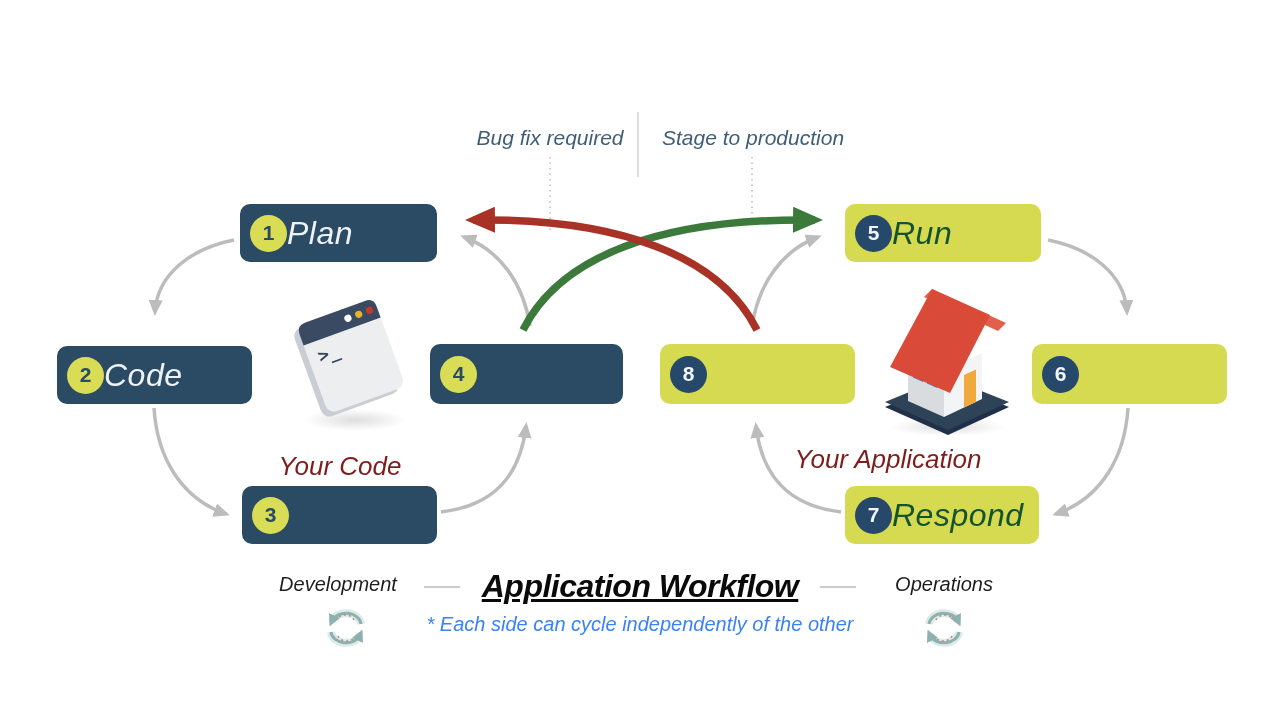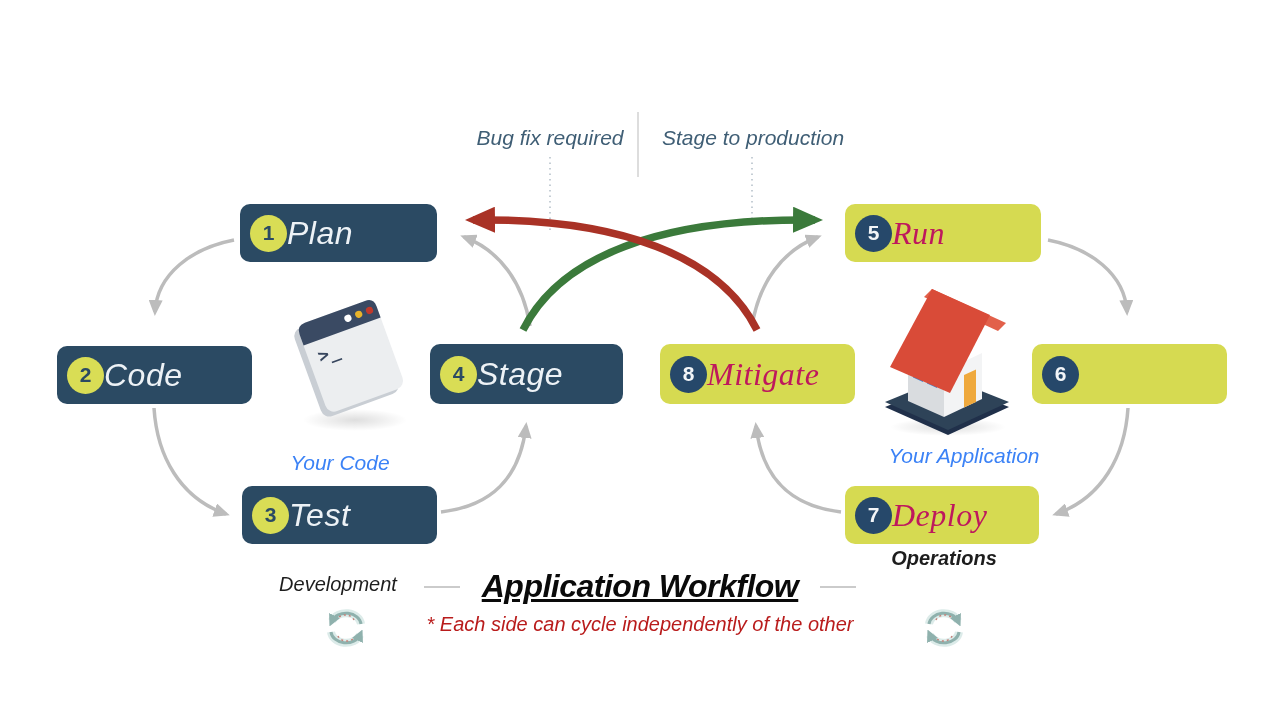--- a/index.html
+++ b/index.html
@@ -15,34 +15,34 @@
   .stage-box.ops { background:#d6da51; }
   .badge {
     width:37px; height:37px; border-radius:50%; flex:0 0 auto;
     display:flex; align-items:center; justify-content:center;
     font-size:21px; font-style:normal; font-weight:600;
   }
   .dev .badge { background:#d9dd55; color:#2b4a63; }
   .ops .badge { background:#26486a; color:#f2f5f8; }
   .stage-label { flex:1; text-align:left; font-size:32px; letter-spacing:.5px; }
   .dev .stage-label { color:#edf2f6; }
-  .ops .stage-label { color:#be185d;font-family:Liberation Serif, serif; }
+  .ops .stage-label { color:#14532d; }
 
   .anno { position:absolute; transform:translateX(-50%); white-space:nowrap;
           color:#3f5e75; font-size:21px; }
   .artifact { position:absolute; transform:translateX(-50%); white-space:nowrap;
-          color:#3b82f6; font-size:21px; }
+          color:#7f1d1d; font-size:26px; }
 
   .dev-ops-label { position:absolute; transform:translateX(-50%); white-space:nowrap;
           color:#1d1d1d; font-size:20px; }
   .workflow-title { position:absolute; transform:translateX(-50%); white-space:nowrap;
           color:#0a0a0a; font-size:32px; font-weight:bold; letter-spacing:-.5px; }
   .title-dash { position:absolute; width:36px; height:2px; background:#cbcbcb; }
   .cycle-note { position:absolute; transform:translateX(-50%); white-space:nowrap;
-          color:#b91c1c; font-size:20px; }
+          color:#3b82f6; font-size:20px; }
 
   .overlay { position:absolute; left:0; top:0; z-index:5; pointer-events:none; }
   .icon-svg { position:absolute; }
 </style>
 </head>
 <body>
 
 <div class="canvas">
 
   <div class="anno" style="left:550px; top:110px;">Bug fix required</div>
@@ -51,45 +51,42 @@
   <div class="stage-box dev" style="left:240px; top:188px; width:197px; height:58px;">
     <span class="badge">1</span>
     <span class="stage-label">Plan</span>
   </div>
   <div class="stage-box dev" style="left:57px; top:330px; width:195px; height:58px;">
     <span class="badge">2</span>
     <span class="stage-label">Code</span>
   </div>
   <div class="stage-box dev" style="left:242px; top:470px; width:195px; height:58px;">
     <span class="badge">3</span>
-    <span class="stage-label">Test</span>
   </div>
   <div class="stage-box dev" style="left:430px; top:328px; width:193px; height:60px;">
     <span class="badge">4</span>
-    <span class="stage-label">Stage</span>
   </div>
 
   <div class="stage-box ops" style="left:845px; top:188px; width:196px; height:58px;">
     <span class="badge">5</span>
     <span class="stage-label">Run</span>
   </div>
   <div class="stage-box ops" style="left:1032px; top:328px; width:195px; height:60px;">
     <span class="badge">6</span>
   </div>
   <div class="stage-box ops" style="left:845px; top:470px; width:194px; height:58px;">
     <span class="badge">7</span>
-    <span class="stage-label">Deploy</span>
+    <span class="stage-label">Respond</span>
   </div>
   <div class="stage-box ops" style="left:660px; top:328px; width:195px; height:60px;">
     <span class="badge">8</span>
-    <span class="stage-label">Mitigate</span>
   </div>
 
   <div class="artifact" style="left:340px; top:435px;">Your Code</div>
-  <div class="artifact" style="left:964px; top:428px;">Your Application</div>
+  <div class="artifact" style="left:888px; top:428px;">Your Application</div>
 
   <svg class="icon-svg" style="left:283px; top:270px;" width="140" height="150" viewBox="0 0 140 150">
     <defs>
       <radialGradient id="shA" cx="50%" cy="50%" r="50%">
         <stop offset="0%" stop-color="#000" stop-opacity="0.13"></stop>
         <stop offset="100%" stop-color="#000" stop-opacity="0"></stop>
       </radialGradient>
     </defs>
     <ellipse cx="72" cy="134" rx="52" ry="11" fill="url(#shA)"></ellipse>
     <g transform="translate(68,70) rotate(-20)">
@@ -155,21 +152,21 @@
 
     <path d="M 523 314 C 560 240 660 202 815 204" fill="none" stroke="#3b7a3b" stroke-width="7.5" marker-end="url(#greenHead)"></path>
 
     <path d="M 757 314 C 720 240 620 202 473 204" fill="none" stroke="#a93226" stroke-width="7.5" marker-end="url(#redHead)"></path>
   </svg>
 
   <div class="dev-ops-label" style="left:338px; top:557px;">Development</div>
   <div class="title-dash" style="left:424px; top:570px;"></div>
   <div class="workflow-title" style="left:640px; top:552px;text-decoration:underline;">Application Workflow</div>
   <div class="title-dash" style="left:820px; top:570px;"></div>
-  <div class="dev-ops-label" style="left:944px; top:531px;font-weight:bold;">Operations</div>
+  <div class="dev-ops-label" style="left:944px; top:557px;">Operations</div>
   <div class="cycle-note" style="left:640px; top:597px;">* Each side can cycle independently of the other</div>
 
   <svg class="icon-svg" style="left:323px; top:591px;" width="46" height="42" viewBox="0 0 46 42">
     <defs>
       <marker id="cycHeadL" markerUnits="userSpaceOnUse" markerWidth="12" markerHeight="12" refX="6" refY="6" orient="auto">
           <path d="M0,0 L12,6 L0,12 Z" fill="#8fb1ad"></path>
         </marker>
     </defs>
     <g fill="none">
       <path d="M 38 17 A 15 12 0 0 0 9 14" stroke="#dcebe9" stroke-width="8"></path>

